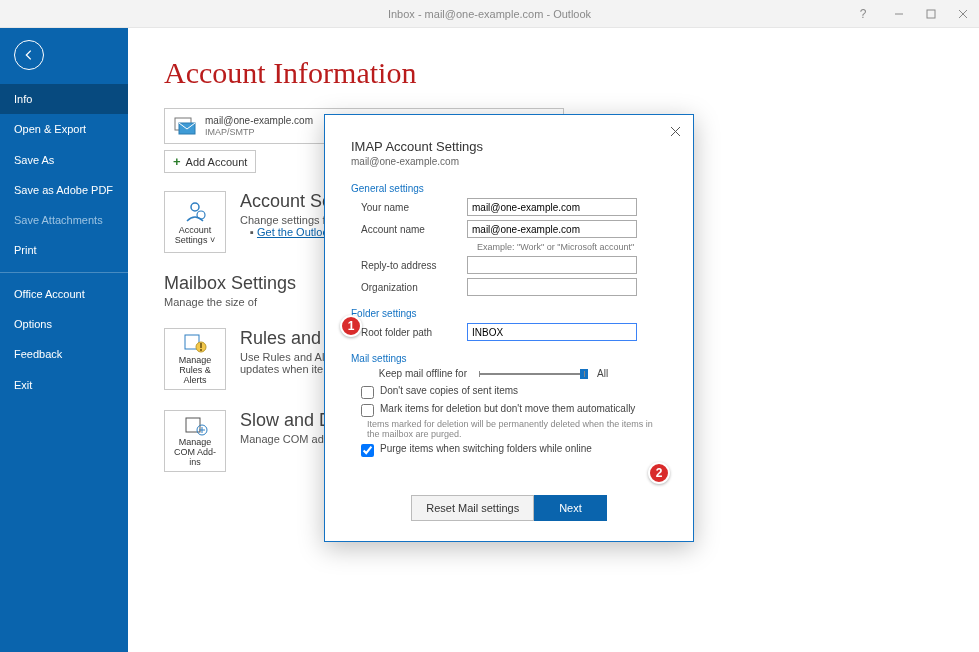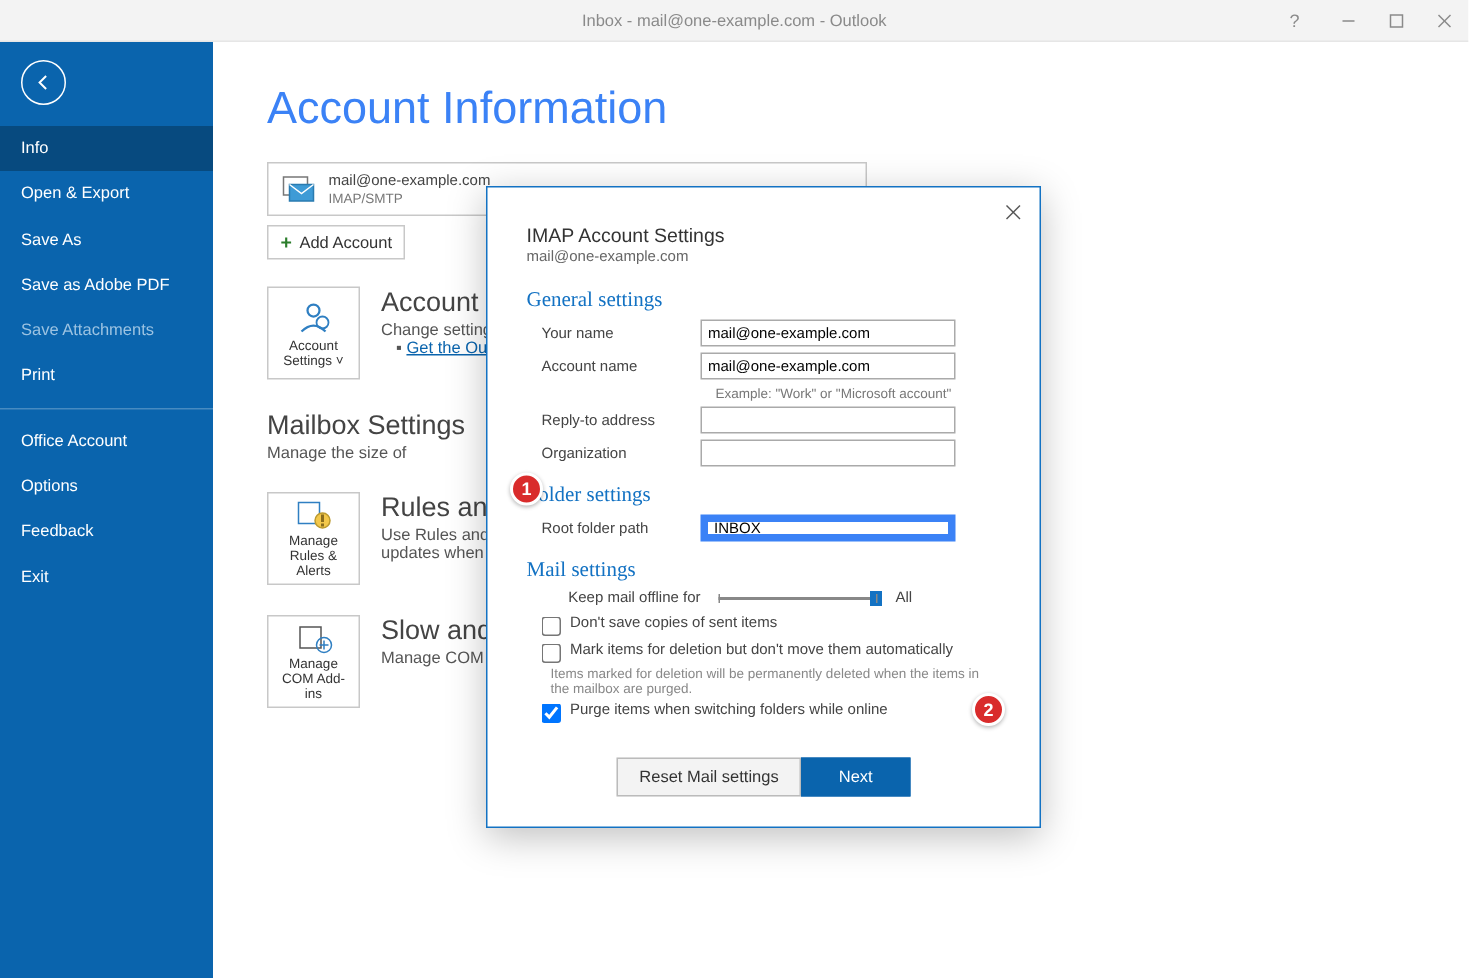--- a/index.html
+++ b/index.html
@@ -7,60 +7,60 @@
 
   
   .titlebar { height: 28px; display: flex; align-items: center; justify-content: center; position: relative; background: #f3f3f3; border-bottom: 1px solid #e6e6e6; }
   .titlebar .title { font-size: 11px; color: #8a8a8a; text-align: center; }
   .titlebar .win-controls { position: absolute; right: 0; top: 0; display: flex; height: 28px; }
   .titlebar .win-ctrl { width: 32px; display: flex; align-items: center; justify-content: center; color: #8a8a8a; font-size: 11px; cursor: pointer; }
   .titlebar .help { position: absolute; right: 104px; top: 0; width: 24px; height: 28px; display: flex; align-items: center; justify-content: center; color: #8a8a8a; font-size: 12px; }
 
   
   .main { display: flex; height: calc(652px - 28px); }
-  .sidebar { width: 142px; background: #0a64ad; color: #fff; display: flex; flex-direction: column; padding-top: 6px; }
+  .sidebar { width: 128px; background: #0a64ad; color: #fff; display: flex; flex-direction: column; padding-top: 6px; }
   .back-btn { width: 30px; height: 30px; border: 1.5px solid #fff; border-radius: 50%; margin: 6px 0 14px 14px; display: flex; align-items: center; justify-content: center; cursor: pointer; }
   .back-btn svg { width: 14px; height: 14px; }
   .side-item { padding: 8px 14px; font-size: 11px; cursor: pointer; line-height: 1.3; }
   .side-item.active { background: #074a7f; }
   .side-item.disabled { color: #9cc3e2; cursor: default; }
   .side-sep { height: 1px; background: rgba(255,255,255,0.25); margin: 6px 0; }
 
   .content { flex: 1; background: #fff; padding: 28px 36px 0 36px; position: relative; overflow: hidden; }
-  .page-title { font-size: 30px; font-weight: 300; color: #3b82f6; margin-bottom: 18px; }
+  .page-title { font-size: 30px; font-weight: 300; color: #b91c1c; margin-bottom: 18px; font-family: Liberation Serif, serif; }
 
   .account-box { border: 1px solid #c8c8c8; width: 400px; height: 36px; display: flex; align-items: center; padding: 0 6px; font-size: 10px; color: #444; position: relative; }
   .account-box .icon { width: 28px; height: 24px; display: flex; align-items: center; justify-content: center; margin-right: 6px; }
   .acct-text { display: flex; flex-direction: column; line-height: 1.2; }
   .acct-text .line2 { color: #777; font-size: 9px; }
 
   .add-account { border: 1px solid #c8c8c8; padding: 3px 8px; font-size: 11px; display: inline-flex; align-items: center; gap: 5px; margin-top: 6px; cursor: pointer; color: #333; background: #fff; }
   .add-account .plus { color: #2b7d2b; font-weight: bold; font-size: 13px; }
 
   .sections { margin-top: 18px; }
   .section { display: flex; gap: 14px; margin-bottom: 20px; }
   .big-tile { width: 62px; height: 62px; border: 1px solid #c8c8c8; display: flex; flex-direction: column; align-items: center; justify-content: center; font-size: 9px; color: #333; text-align: center; line-height: 1.1; padding: 4px; cursor: pointer; }
   .big-tile .ticon { height: 26px; display: flex; align-items: center; justify-content: center; margin-bottom: 2px; }
   .sec-body { flex: 1; }
   .sec-title { font-size: 18px; font-weight: 300; color: #444; margin-bottom: 2px; }
   .sec-desc { font-size: 11px; color: #555; }
   .link { color: #0a64ad; text-decoration: underline; cursor: pointer; }
 
   
-  .dialog { position: absolute; left: 324px; top: 124px; width: 370px; height: 428px; background: #fff; border: 1px solid #1372c3; box-shadow: 0 6px 24px rgba(0,0,0,0.25); display: flex; flex-direction: column; }
+  .dialog { position: absolute; left: 324px; top: 114px; width: 370px; height: 428px; background: #fff; border: 1px solid #1372c3; box-shadow: 0 6px 24px rgba(0,0,0,0.25); display: flex; flex-direction: column; }
   .dialog .close { position: absolute; right: 8px; top: 6px; font-size: 13px; color: #555; cursor: pointer; width: 20px; height: 20px; display: flex; align-items: center; justify-content: center; }
   .dlg-body { padding: 24px 26px 0 26px; flex: 1; overflow: hidden; }
   .dlg-title { font-size: 13px; color: #333; margin-bottom: 2px; }
   .dlg-sub { font-size: 10px; color: #666; margin-bottom: 16px; }
-  .grp-head { font-size: 14px; color: #1372c3; margin: 12px 0 4px 0; font-family: Liberation Serif, serif; }
+  .grp-head { font-size: 10px; color: #1372c3; margin: 12px 0 4px 0; }
   .frow { display: flex; align-items: center; font-size: 10px; color: #444; margin-bottom: 4px; }
   .flabel { width: 116px; padding-left: 10px; }
   .finput { flex: 1; }
   .finput input[type=text] { width: 170px; border: 1px solid #aaa; font-size: 10px; padding: 2px 4px; height: 18px; }
-  .finput input.active { border: 5px solid #3b82f6; }
+  .finput input.active { border: 1px solid #3b82f6; }
   .hint { font-size: 9px; color: #777; margin: 1px 0 4px 126px; }
   .chkrow { display: flex; align-items: flex-start; gap: 6px; font-size: 10px; color: #444; margin: 4px 0 0 10px; }
   .chkrow input { margin-top: 1px; }
   .chk-note { font-size: 9px; color: #888; margin: 2px 0 2px 16px; max-width: 290px; }
   .slider-row { display: flex; align-items: center; font-size: 10px; color: #444; margin: 4px 0 6px 0; gap: 8px; }
   .slider { flex: 1; height: 2px; background: #888; position: relative; margin: 0 4px; max-width: 106px; }
   .slider::before, .slider::after { content: ""; position: absolute; width: 1px; height: 6px; background: #888; top: -2px; }
   .slider::before { left: 0; } .slider::after { right: 0; }
   .slider .thumb { position: absolute; right: -3px; top: -4px; width: 8px; height: 10px; background: #1372c3; }
   .dlg-footer { padding: 12px 26px 20px 26px; display: flex; justify-content: center; align-items: center; }

